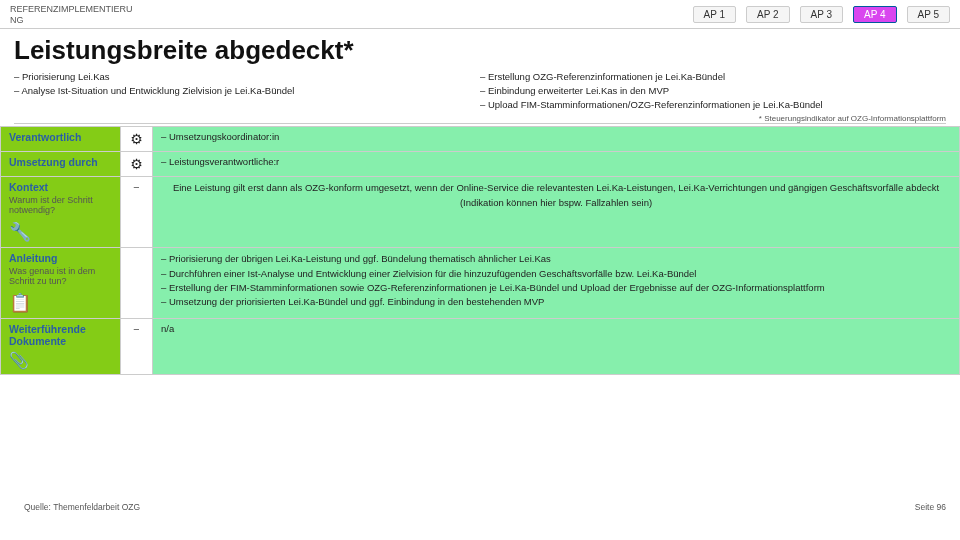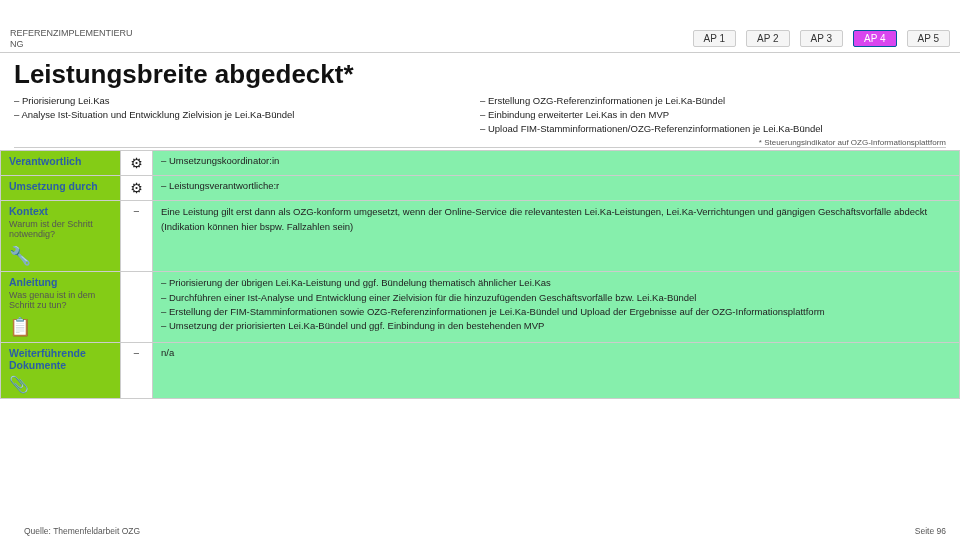--- a/index.html
+++ b/index.html
@@ -11,21 +11,20 @@
       height: 540px;
       overflow: hidden;
       color: #222;
     }
 
     #page {
       width: 960px;
       height: 516px;
       position: relative;
       padding: 0;
-      margin-top: 24px;
     }
 
     
     #top-bar {
       display: flex;
       justify-content: space-between;
       align-items: center;
       padding: 4px 10px 2px 10px;
       border-bottom: 1px solid #ccc;
     }
@@ -154,20 +153,21 @@
       color: #222;
     }
 
     .content-cell ul li::before {
       content: "– ";
     }
 
     .content-cell p {
       font-size: 9.5px;
       line-height: 1.5;
+      text-align: center;
     }
 
     
     .meta-label {
       font-weight: bold;
       font-size: 10.5px;
       color: #2a5fa5;
     }
 
     

